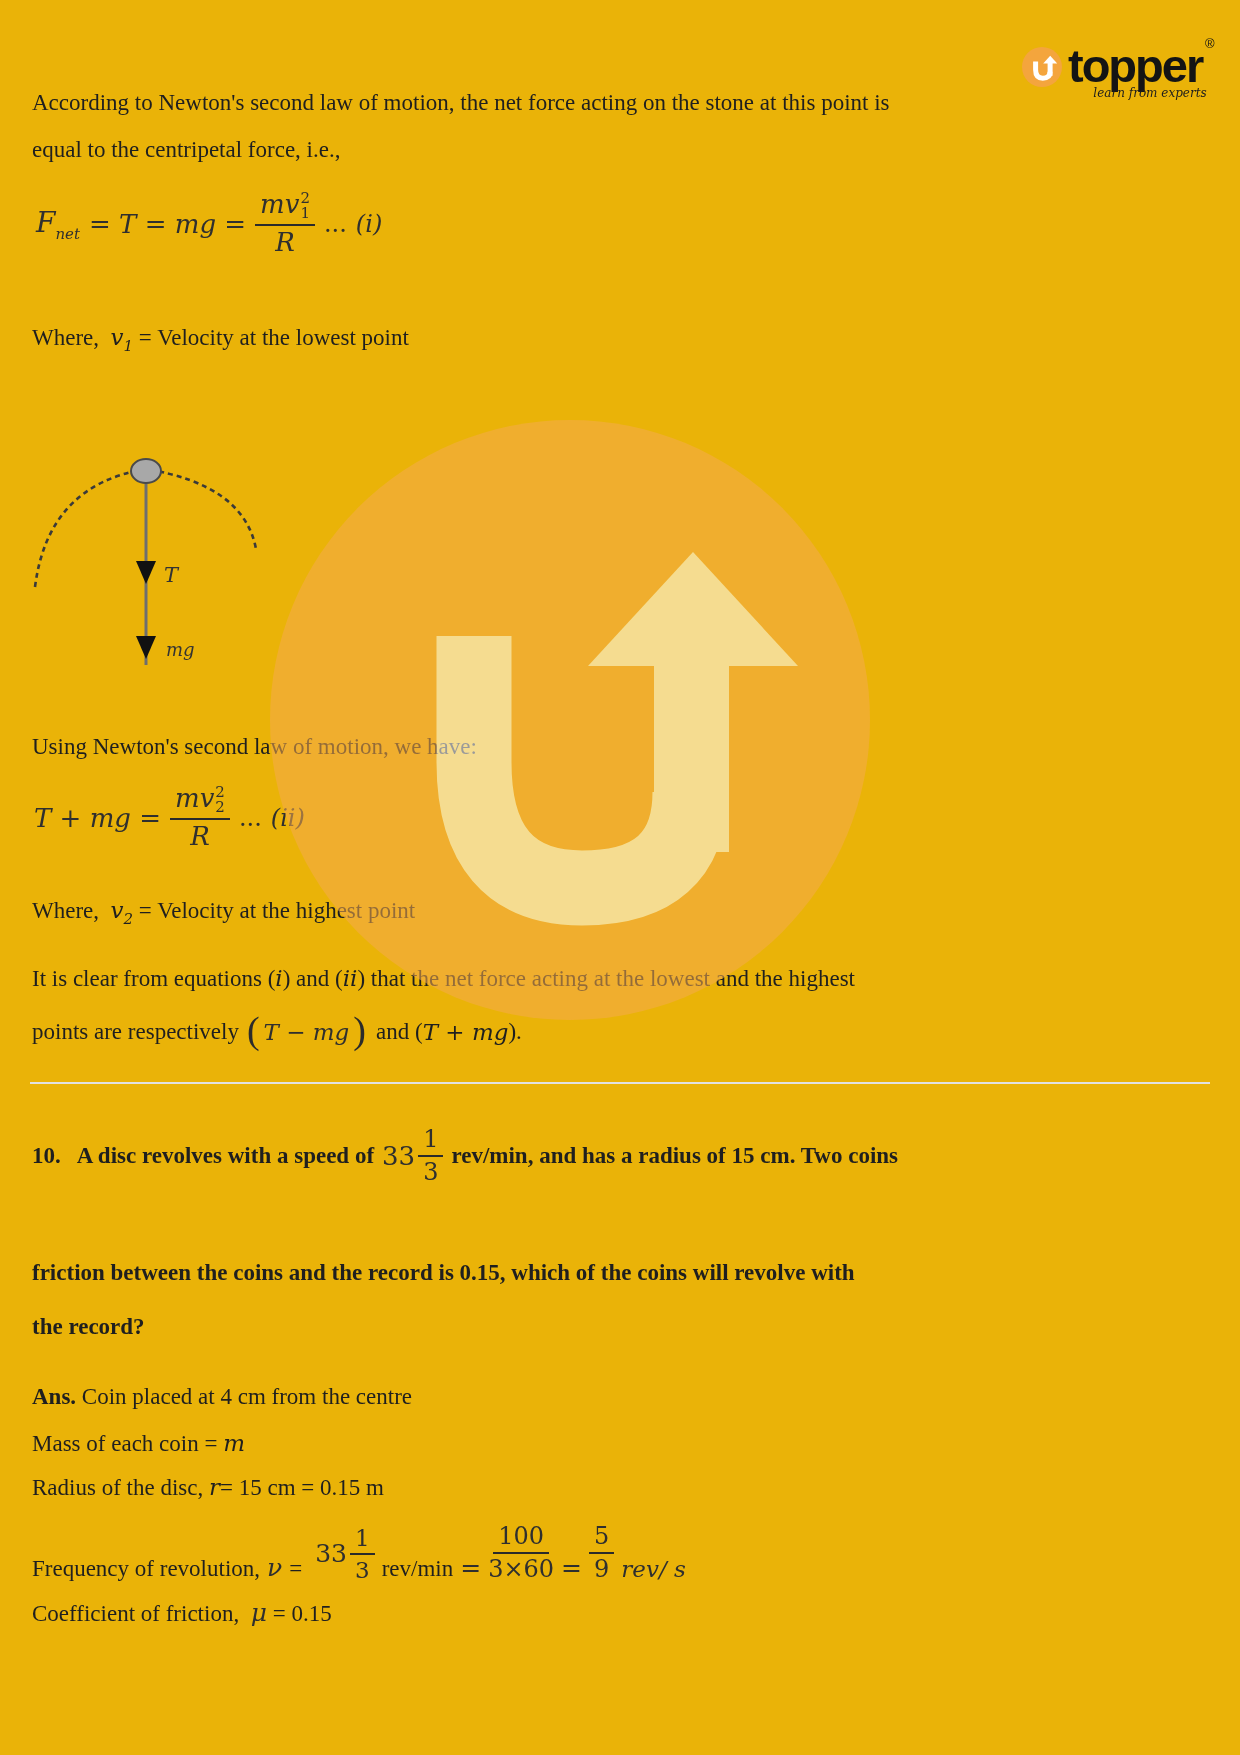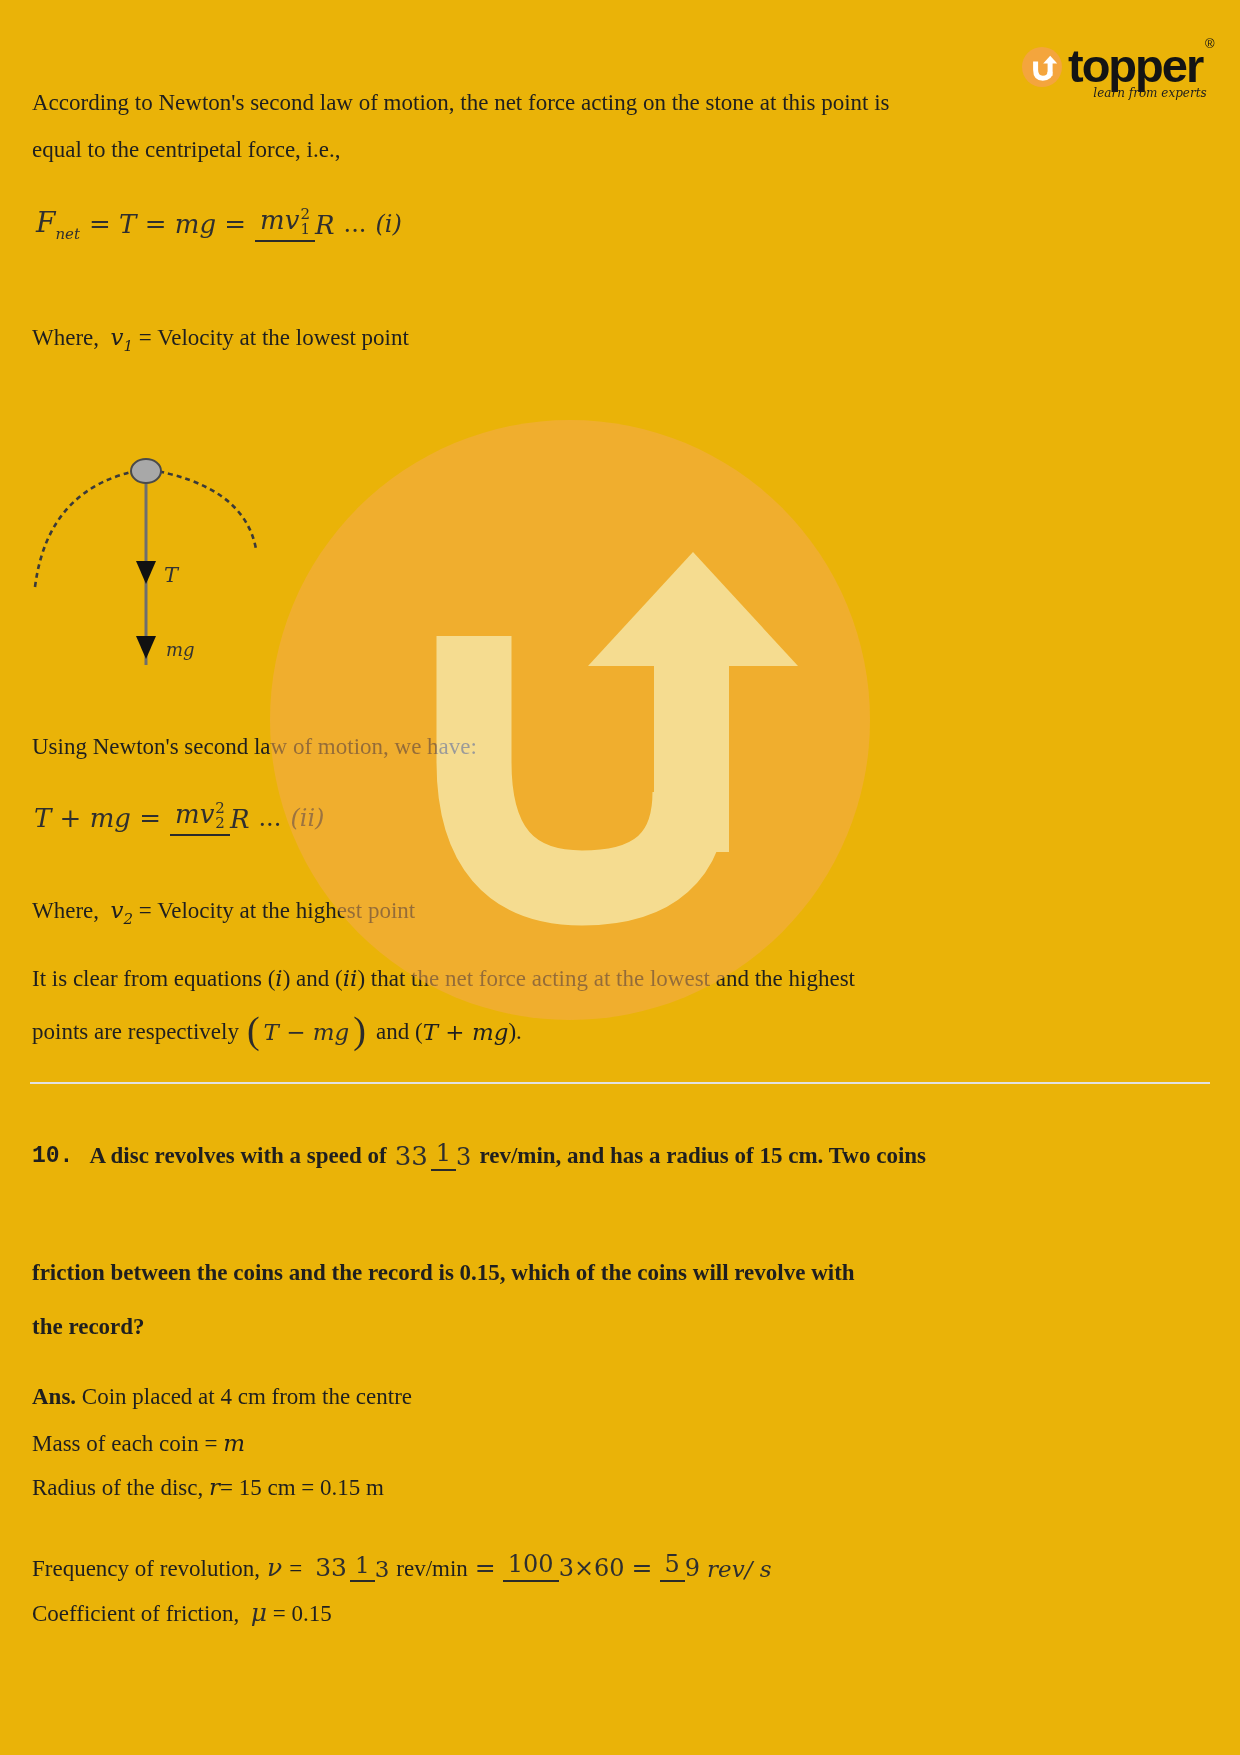--- a/index.html
+++ b/index.html
@@ -5,21 +5,21 @@
   html,body{margin:0;padding:0;background:#ffffff;}
   .page{position:relative;width:1240px;height:1755px;background:#eab308;overflow:hidden;
         font-family:"Liberation Serif",serif;color:#1f1f1f;}
   .abs{position:absolute;}
   .body-text{font-size:23px;line-height:30px;white-space:nowrap;}
   .wrap2 .line{display:block;margin-bottom:17px;}
   .bold{font-weight:bold;}
   .it{font-style:italic;font-family:"DejaVu Serif",serif;}
   .math{color:#2f2f2f;font-family:"DejaVu Serif",serif;}
   
-  .frac{display:inline-flex;flex-direction:row;align-items:center;line-height:1.05;font-weight:400;}
+  .frac{display:inline-flex;flex-direction:column;align-items:center;line-height:1.05;font-weight:400;}
   .frac .num{border-bottom:2px solid #2b2b2b;padding:0 5px 3px 5px;}
   .frac .den{padding-top:3px;}
   
   .ss{display:inline-flex;flex-direction:column;line-height:1;font-size:15px;margin-left:1px;vertical-align:middle;font-style:normal;}
   .ss span{display:block;}
   .vsub{font-size:15px;vertical-align:-6px;font-style:italic;font-family:"DejaVu Serif",serif;}
   .subsmall{font-size:15px;vertical-align:-7px;font-style:italic;font-family:"DejaVu Serif",serif;}
   .bigp{font-size:38px;font-weight:400;line-height:1;color:#2b2b2b;position:relative;top:-2px;}
   .eqrow{display:flex;align-items:center;gap:9px;font-size:26px;}
   
@@ -116,21 +116,21 @@
     <span class="it math" style="margin:0 4px;">T − mg</span>
     <span class="bigp">)</span>
     <span style="margin-left:10px;">and (</span>
       <span class="it">T + mg</span>
       <span>).</span>
   </div>
 
   <div class="abs divider" style="left:30px;top:1082px;width:1180px;"></div>
 
   <div class="abs bold" style="left:32px;top:1116px;height:80px;display:flex;align-items:center;font-size:23px;white-space:nowrap;gap:8px;">
-    <span style="margin-right:8px;font-family:Liberation Mono, monospace;">10.</span>
+    <span style="margin-right:8px;">10.</span>
     <span>A disc revolves with a speed of</span>
     <span class="math" style="font-weight:400;font-size:26px;display:inline-flex;align-items:center;">
       <span>33</span>
         <span class="frac" style="font-size:24px;margin-left:3px;">
           <span class="num">1</span>
           <span class="den">3</span>
         </span>
     </span>
     <span>rev/min, and has a radius of 15 cm. Two coins</span>
   </div>

